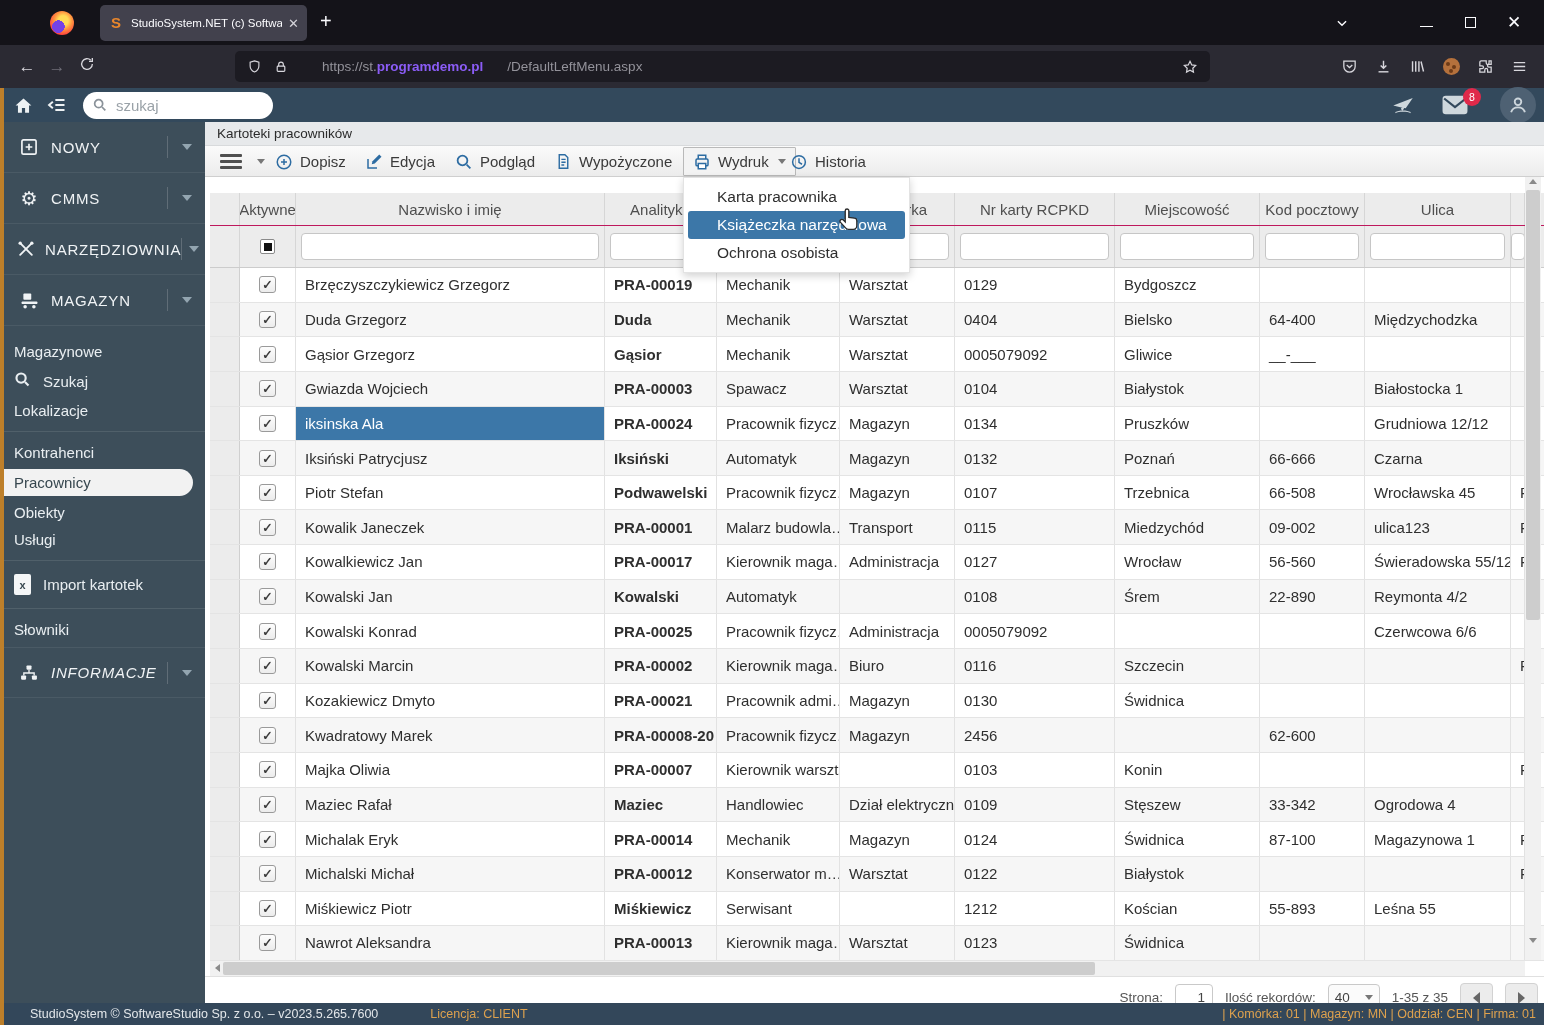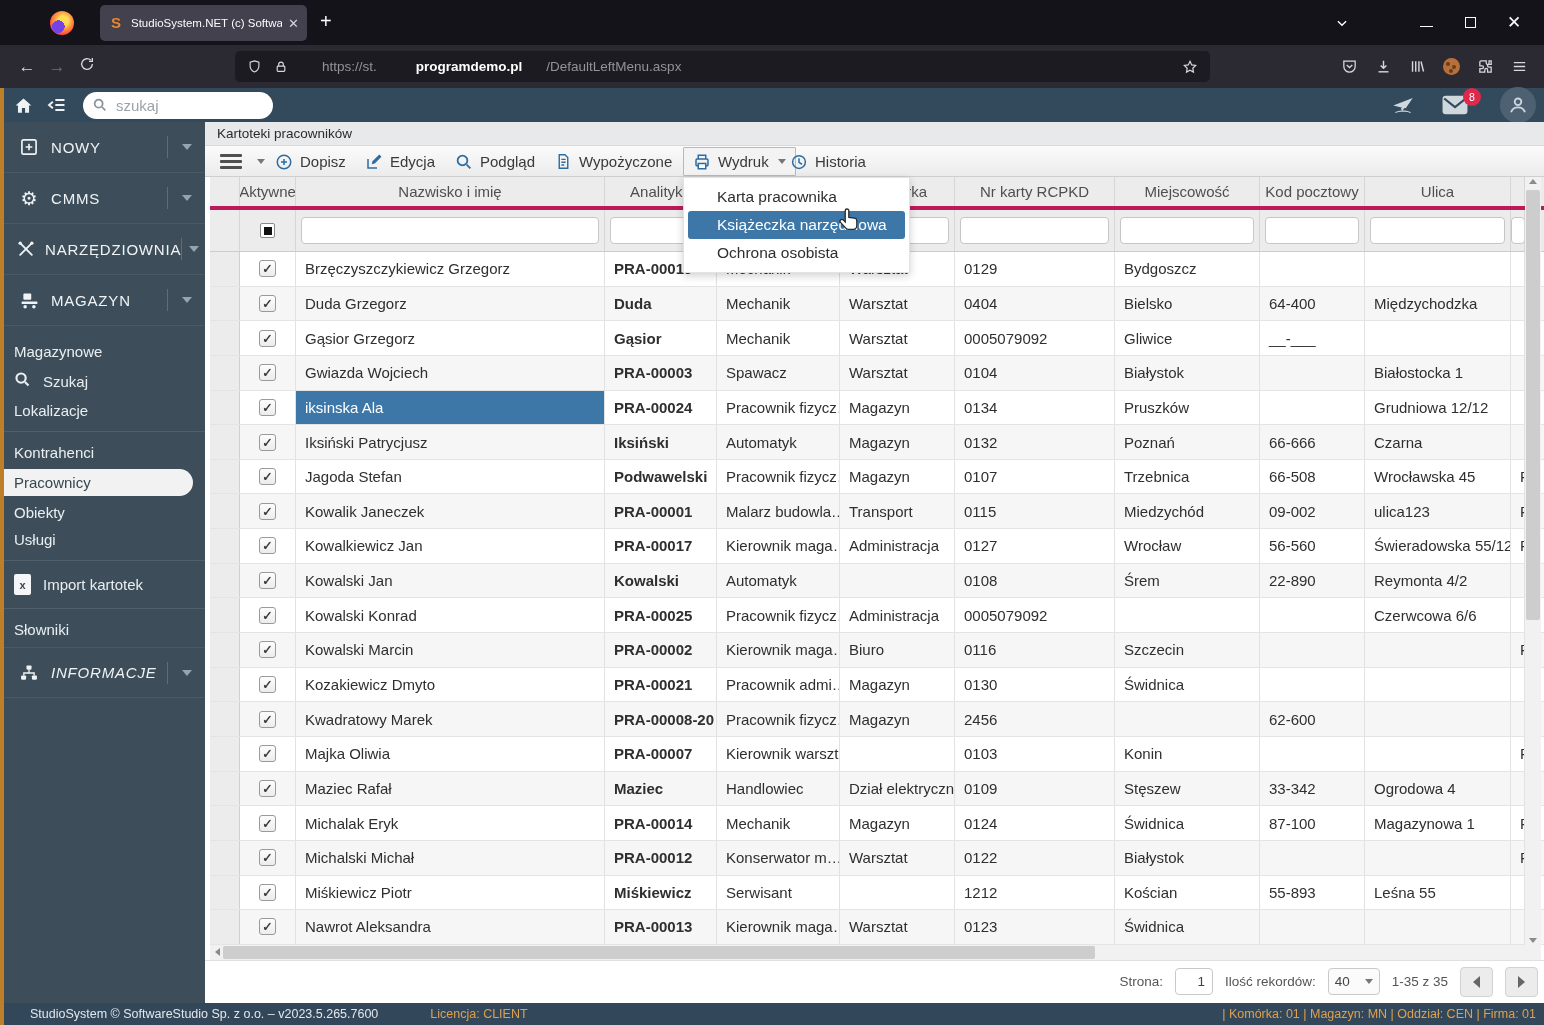--- a/index.html
+++ b/index.html
@@ -29,21 +29,21 @@
   
   .ff-navbar{position:absolute;top:45px;left:0;width:100%;height:43px;background:#2b2a33;display:flex;align-items:center;}
   .nav-ic{color:#d8d7dd;width:30px;text-align:center;font-size:17px;}
   .nav-back{margin-left:12px;}
   .nav-fwd{color:#6f6e78;}
   .urlbox{position:absolute;left:235px;top:6px;width:975px;height:31px;background:#1c1b22;border-radius:5px;
           display:flex;align-items:center;color:#c9c8ce;}
   .urlbox .uic{margin-left:12px;color:#d8d7dd;display:flex;}
   .url-text{margin-left:10px;font-size:13.5px;white-space:nowrap;}
   .url-dim{color:#93929a;margin-left:24px;}
-  .url-host{color:#ffffff;font-weight:bold;margin-left:39px;}
+  .url-host{color:#8b5cf6;font-weight:bold;}
   .url-star{margin-left:auto;margin-right:12px;color:#d8d7dd;display:flex;}
   .nav-right{position:absolute;right:0;top:0;height:43px;display:flex;align-items:center;gap:17px;padding-right:16px;color:#d8d7dd;}
   .nav-right .nri{display:flex;}
   .cookie{width:17px;height:17px;border-radius:50%;background:#b5713c;position:relative;}
   .cookie:before{content:"";position:absolute;left:3px;top:4px;width:4px;height:4px;border-radius:50%;background:#6e3c18;box-shadow:6px 3px 0 #6e3c18,3px 7px 0 #6e3c18;}
 
   
   .app-topbar{position:absolute;top:88px;left:0;width:100%;height:34px;background:#33495c;display:flex;align-items:center;}
   .tb-ic{color:#eef2f4;display:flex;margin-left:14px;}
   .search-pill{position:relative;margin-left:16px;width:190px;height:27px;background:#fff;border-radius:14px;display:flex;align-items:center;}
@@ -85,21 +85,21 @@
   .tbtn{position:absolute;top:0;height:31px;display:flex;align-items:center;gap:7px;}
   .tbtn svg{color:#2d6ca2;}
   .burger{display:flex;flex-direction:column;gap:3px;}
   .burger i{display:block;width:22px;height:3.2px;background:#4f4f4f;border-radius:1px;}
   .mini-caret{width:0;height:0;border-left:4px solid transparent;border-right:4px solid transparent;border-top:5px solid #777;margin-left:8px;}
   .wydruk-btn{border:1px solid #b9b9b9;background:#f3f3f3;height:29px;top:1px;padding:0 9px;border-radius:1px;}
 
   
   .gwrap{position:relative;}
   .grow{display:grid;}
-  .ghead{height:33px;background:#ececec;border-bottom:4px solid #be185d;}
+  .ghead{height:33px;background:#ececec;border-bottom:1px solid #be185d;margin-top:16px;}
   .hcell{display:flex;align-items:center;justify-content:center;font-size:15px;color:#4f4f4f;border-right:1px solid #d6d6d6;overflow:hidden;white-space:nowrap;}
   .gfilter{height:42px;background:#ececec;border-bottom:1px solid #cccccc;}
   .fcell{display:flex;align-items:center;justify-content:center;border-right:1px solid #d6d6d6;overflow:hidden;}
   .fcell input{width:calc(100% - 10px);height:27px;border:1px solid #c6c6c6;border-radius:4px;outline:none;font-family:inherit;font-size:14px;padding:0 6px;background:#fff;}
   .cb-ind{width:15px;height:15px;background:#fff;border:1px solid #8a8a8a;border-radius:2px;display:flex;align-items:center;justify-content:center;}
   .cb-ind i{display:block;width:8px;height:8px;background:#111;}
   .t-row{height:34.65px;border-bottom:1px solid #e4e4e4;background:#fff;}
   .t-row.alt{background:#f6f6f6;}
   .c{display:flex;align-items:center;padding-left:9px;font-size:15px;color:#2f2f2f;border-right:1px solid #e2e2e2;overflow:hidden;white-space:nowrap;}
   .c.selc{background:#ececec;border-right:1px solid #d0d0d0;padding-left:0;}
@@ -565,21 +565,21 @@
               <div class="c">Poznań</div>
               <div class="c">66-666</div>
               <div class="c">Czarna</div>
               <div class="c"></div>
             </div>
             <div class="grow t-row" style="grid-template-columns: 30px 56px 309px 112px 123px 115px 160px 145px 105px 146px 14px; margin-left: 5px;">
               <div class="c selc"></div>
               <div class="c cbc">
                 <div class="cb">✓</div>
               </div>
-              <div class="c">Jagoda Stefan</div>
+              <div class="c">Piotr Stefan</div>
               <div class="c bold">Podwawelski</div>
               <div class="c">Pracownik fizycz…</div>
               <div class="c">Magazyn</div>
               <div class="c">0107</div>
               <div class="c">Trzebnica</div>
               <div class="c">66-508</div>
               <div class="c">Wrocławska 45</div>
               <div class="c">Po</div>
             </div>
             <div class="grow t-row alt" style="grid-template-columns: 30px 56px 309px 112px 123px 115px 160px 145px 105px 146px 14px; margin-left: 5px;">

